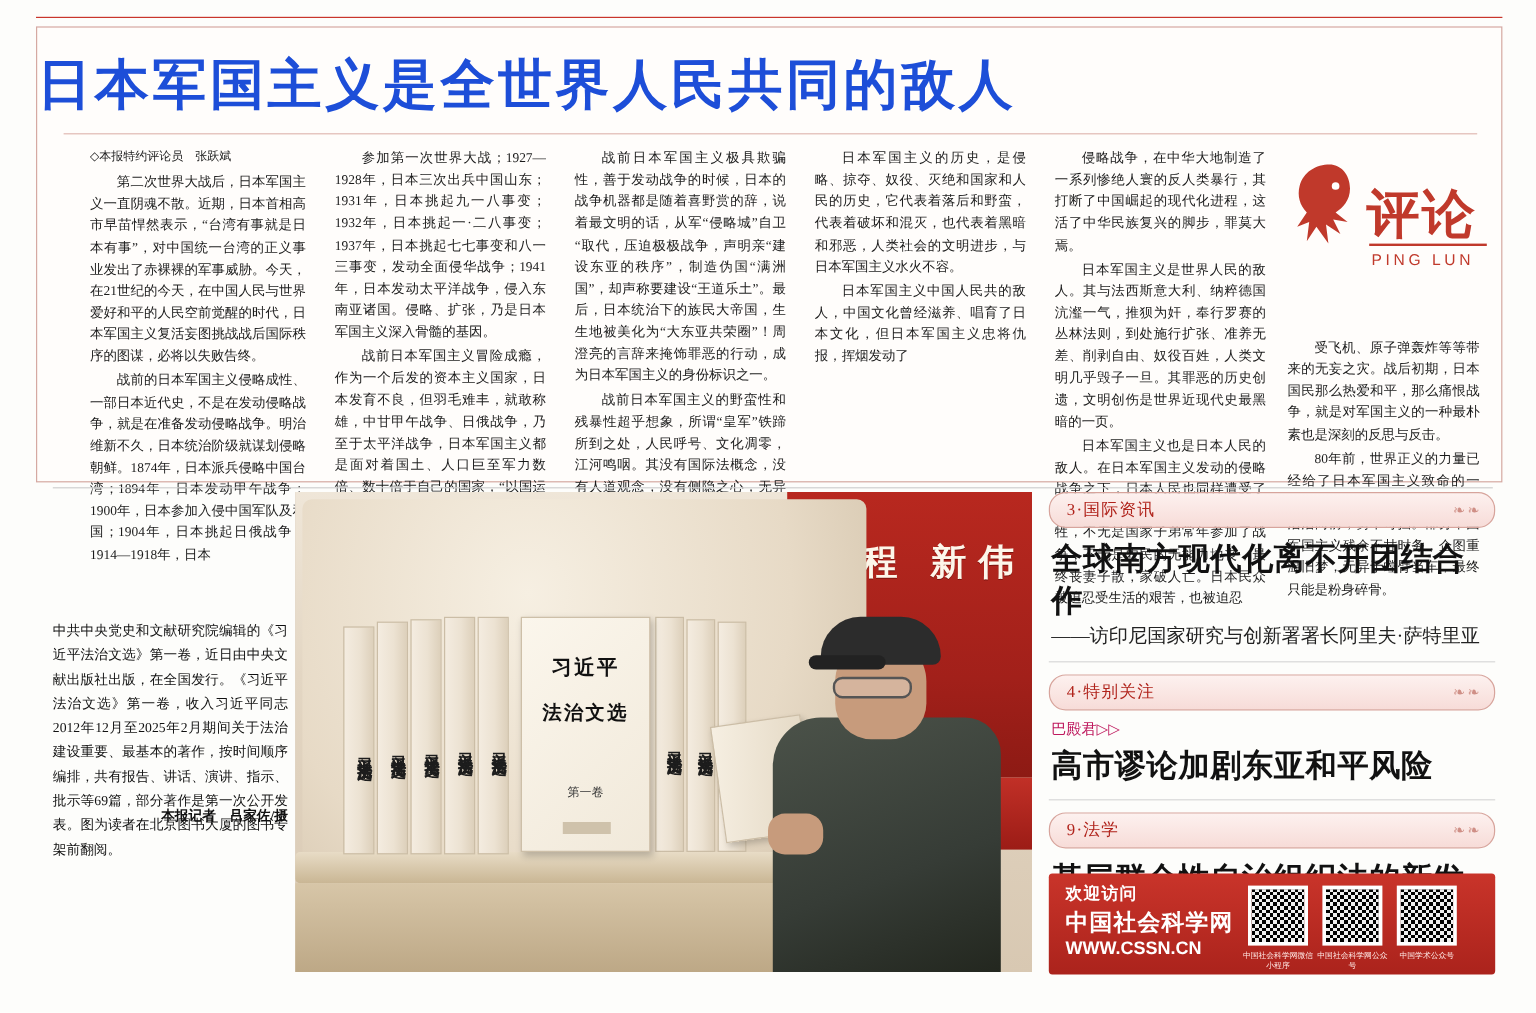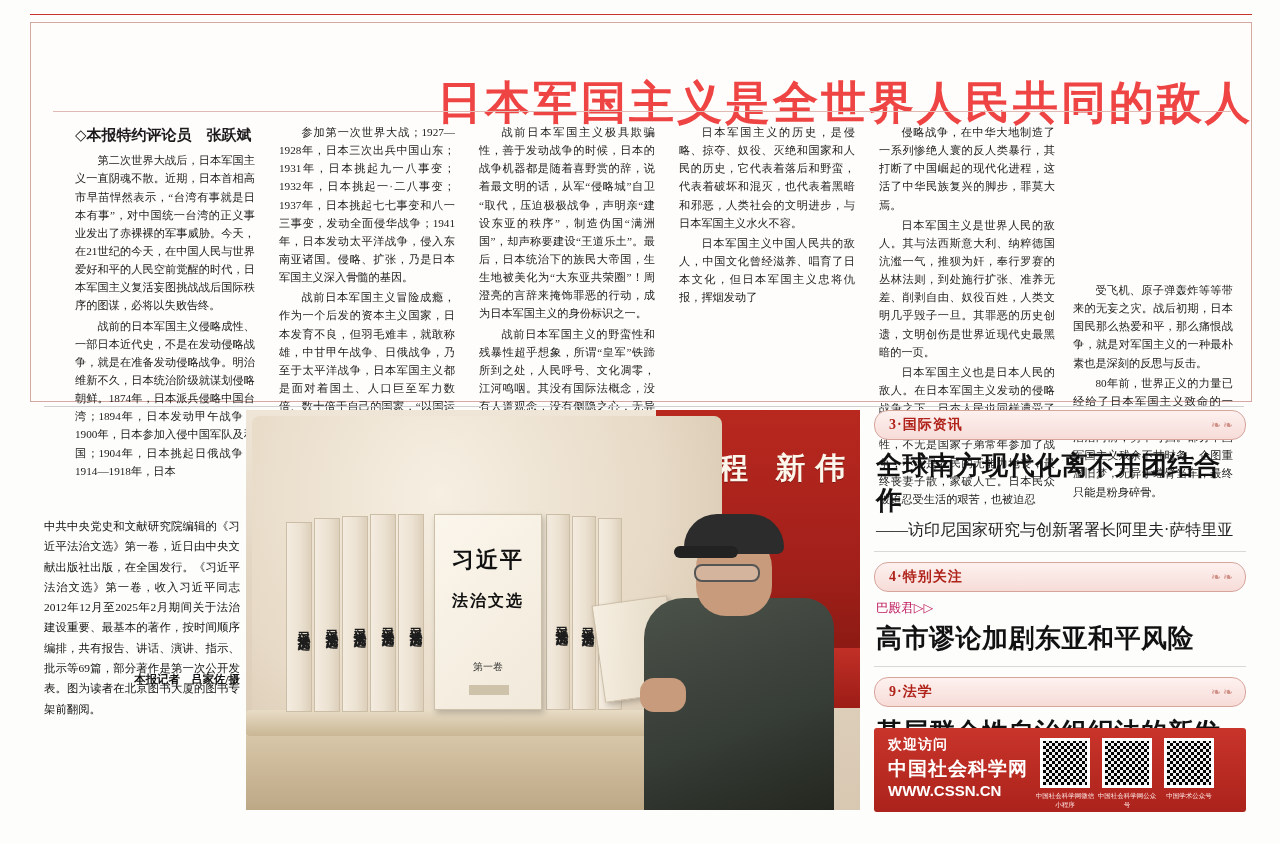--- a/index.html
+++ b/index.html
@@ -39,27 +39,26 @@
     height: 380px;
     border: 1px solid #d5a9a2;
     background: #fffdfb;
     box-sizing: border-box;
   }
   .headline {
     position: absolute;
     left: 0;
     top: 18px;
     width: 1222px;
-    text-align: right;
+    text-align: left;
     font-family: "Liberation Serif", "DejaVu Serif", serif;
     font-weight: bold;
     font-size: 45px;
     letter-spacing: 3px;
-    color: #ef4444;
-    margin-top: 32px;
+    color: #1d4ed8;
   }
   .headline-rule {
     position: absolute;
     left: 22px;
     top: 88px;
     width: 1178px;
     height: 1px;
     background: #e0b9b2;
   }
 
@@ -71,24 +70,24 @@
     line-height: 1.62;
     text-align: justify;
     color: #1b1b1b;
     writing-mode: horizontal-tb;
   }
   .col p {
     margin: 0 0 2px 0;
     text-indent: 2em;
   }
   .byline {
-    font-weight: bold;
+    font-weight: normal;
     text-indent: 0 !important;
     margin-bottom: 4px !important;
-    font-size: 15px;
+    font-size: 10px;
   }
   .c1 { left: 44px;  width: 180px; }
   .c2 { left: 248px; width: 176px; }
   .c3 { left: 448px; width: 176px; }
   .c4 { left: 648px; width: 176px; }
   .c5 { left: 848px; width: 176px; }
   .c6 { left: 1042px; width: 160px; top: 258px; }
 
   
   .pinglun {
@@ -220,21 +219,21 @@
     left: 188px; top: 104px;
     width: 108px; height: 196px;
     background: linear-gradient(135deg,#fbf6ec 0%,#f1e9da 100%);
     border: 1px solid #cdbfa8;
     box-shadow: 2px 3px 6px rgba(0,0,0,.22);
     box-sizing: border-box;
     text-align: center;
     padding-top: 30px;
     font-family: "Liberation Serif", serif;
   }
-  .book-front .l1 { font-size: 22px; font-weight: bold; letter-spacing: 2px; }
+  .book-front .l1 { font-size: 17px; font-weight: bold; letter-spacing: 2px; }
   .book-front .l2 { font-size: 16px; font-weight: bold; letter-spacing: 2px; margin-top: 16px;}
   .book-front .l3 { font-size: 10px; margin-top: 48px; color:#333; }
   .book-front .seal { position:absolute; left: 34px; bottom: 14px; width: 40px; height: 10px; background:#cfc2ab;}
   .person {
     position: absolute;
     left: 392px; top: 92px;
     width: 200px; height: 308px;
   }
   .person .body {
     position: absolute; left: 6px; top: 96px; width: 190px; height: 212px;
@@ -276,21 +275,21 @@
   .rail-band {
     position: relative;
     height: 28px;
     background: linear-gradient(180deg,#fdf1ef 0%, #f7dcd8 100%);
     border: 1px solid #d7a49c;
     border-radius: 14px;
     margin-bottom: 8px;
   }
   .rail-band .bt {
     position: absolute; left: 14px; top: 5px;
-    font-size: 14px; font-weight: bold; color: #b0231b;
+    font-size: 14px; font-weight: normal; color: #b0231b;
     letter-spacing: 1px;
   }
   .rail-band .deco {
     position: absolute; right: 10px; top: 7px;
     font-size: 12px; color: #cf8f86; letter-spacing: 2px;
   }
   .rail-title {
     font-size: 26px;
     font-weight: bold;
     color: #111;
@@ -379,20 +378,29 @@
       <p>侵略战争，在中华大地制造了一系列惨绝人寰的反人类暴行，其打断了中国崛起的现代化进程，这活了中华民族复兴的脚步，罪莫大焉。</p>
       <p>日本军国主义是世界人民的敌人。其与法西斯意大利、纳粹德国沆瀣一气，推狈为奸，奉行罗赛的丛林法则，到处施行扩张、准养无差、削剥自由、奴役百姓，人类文明几乎毁子一旦。其罪恶的历史创遗，文明创伤是世界近现代史最黑暗的一页。</p>
       <p>日本军国主义也是日本人民的敌人。在日本军国主义发动的侵略战争之下，日本人民也同样遭受了巨大的劳难，承受了巨大的物质牺牲，不无是国家子弟常年参加了战争，不无是农民的无能力地丧，最终丧妻子散，家破人亡。日本民众被迫忍受生活的艰苦，也被迫忍</p>
     </div>
 
     <div class="col c6">
       <p>受飞机、原子弹轰炸等等带来的无妄之灾。战后初期，日本国民那么热爱和平，那么痛恨战争，就是对军国主义的一种最朴素也是深刻的反思与反击。</p>
       <p>80年前，世界正义的力量已经给了日本军国主义致命的一击。今天，人类进步的事业更是浩浩向前，势不可挡。部分中国军国主义残余不甘时务，企图重温旧梦，无异于螳臂当车，最终只能是粉身碎骨。</p>
     </div>
 
+    <div class="pinglun">
+      <svg class="pl-mark" viewBox="0 0 62 84">
+        <path d="M31 4 C40 4 48 12 48 24 C48 34 42 40 36 44 L46 52 L34 50 L40 62 L28 54 L30 70 L20 56 L12 68 L14 52 L4 56 L12 44 C6 38 4 30 6 22 C9 10 20 4 31 4 Z" fill="#c0392b"></path>
+        <circle cx="36" cy="22" r="3.2" fill="#ffffff"></circle>
+      </svg>
+      <div class="pl-cn">评论</div>
+      <div class="pl-bar"></div>
+      <div class="pl-py">PING LUN</div>
+    </div>
   </div>
 
   <div class="divider-h"></div>
 
   <div class="caption-col">中共中央党史和文献研究院编辑的《习近平法治文选》第一卷，近日由中央文献出版社出版，在全国发行。《习近平法治文选》第一卷，收入习近平同志2012年12月至2025年2月期间关于法治建设重要、最基本的著作，按时间顺序编排，共有报告、讲话、演讲、指示、批示等69篇，部分著作是第一次公开发表。图为读者在北京图书大厦的图书专架前翻阅。</div>
   <div class="caption-credit">本报记者　吕家佐/摄</div>
 
   <div class="photo">
     <div class="wall"></div>
     <div class="redshop"></div>

